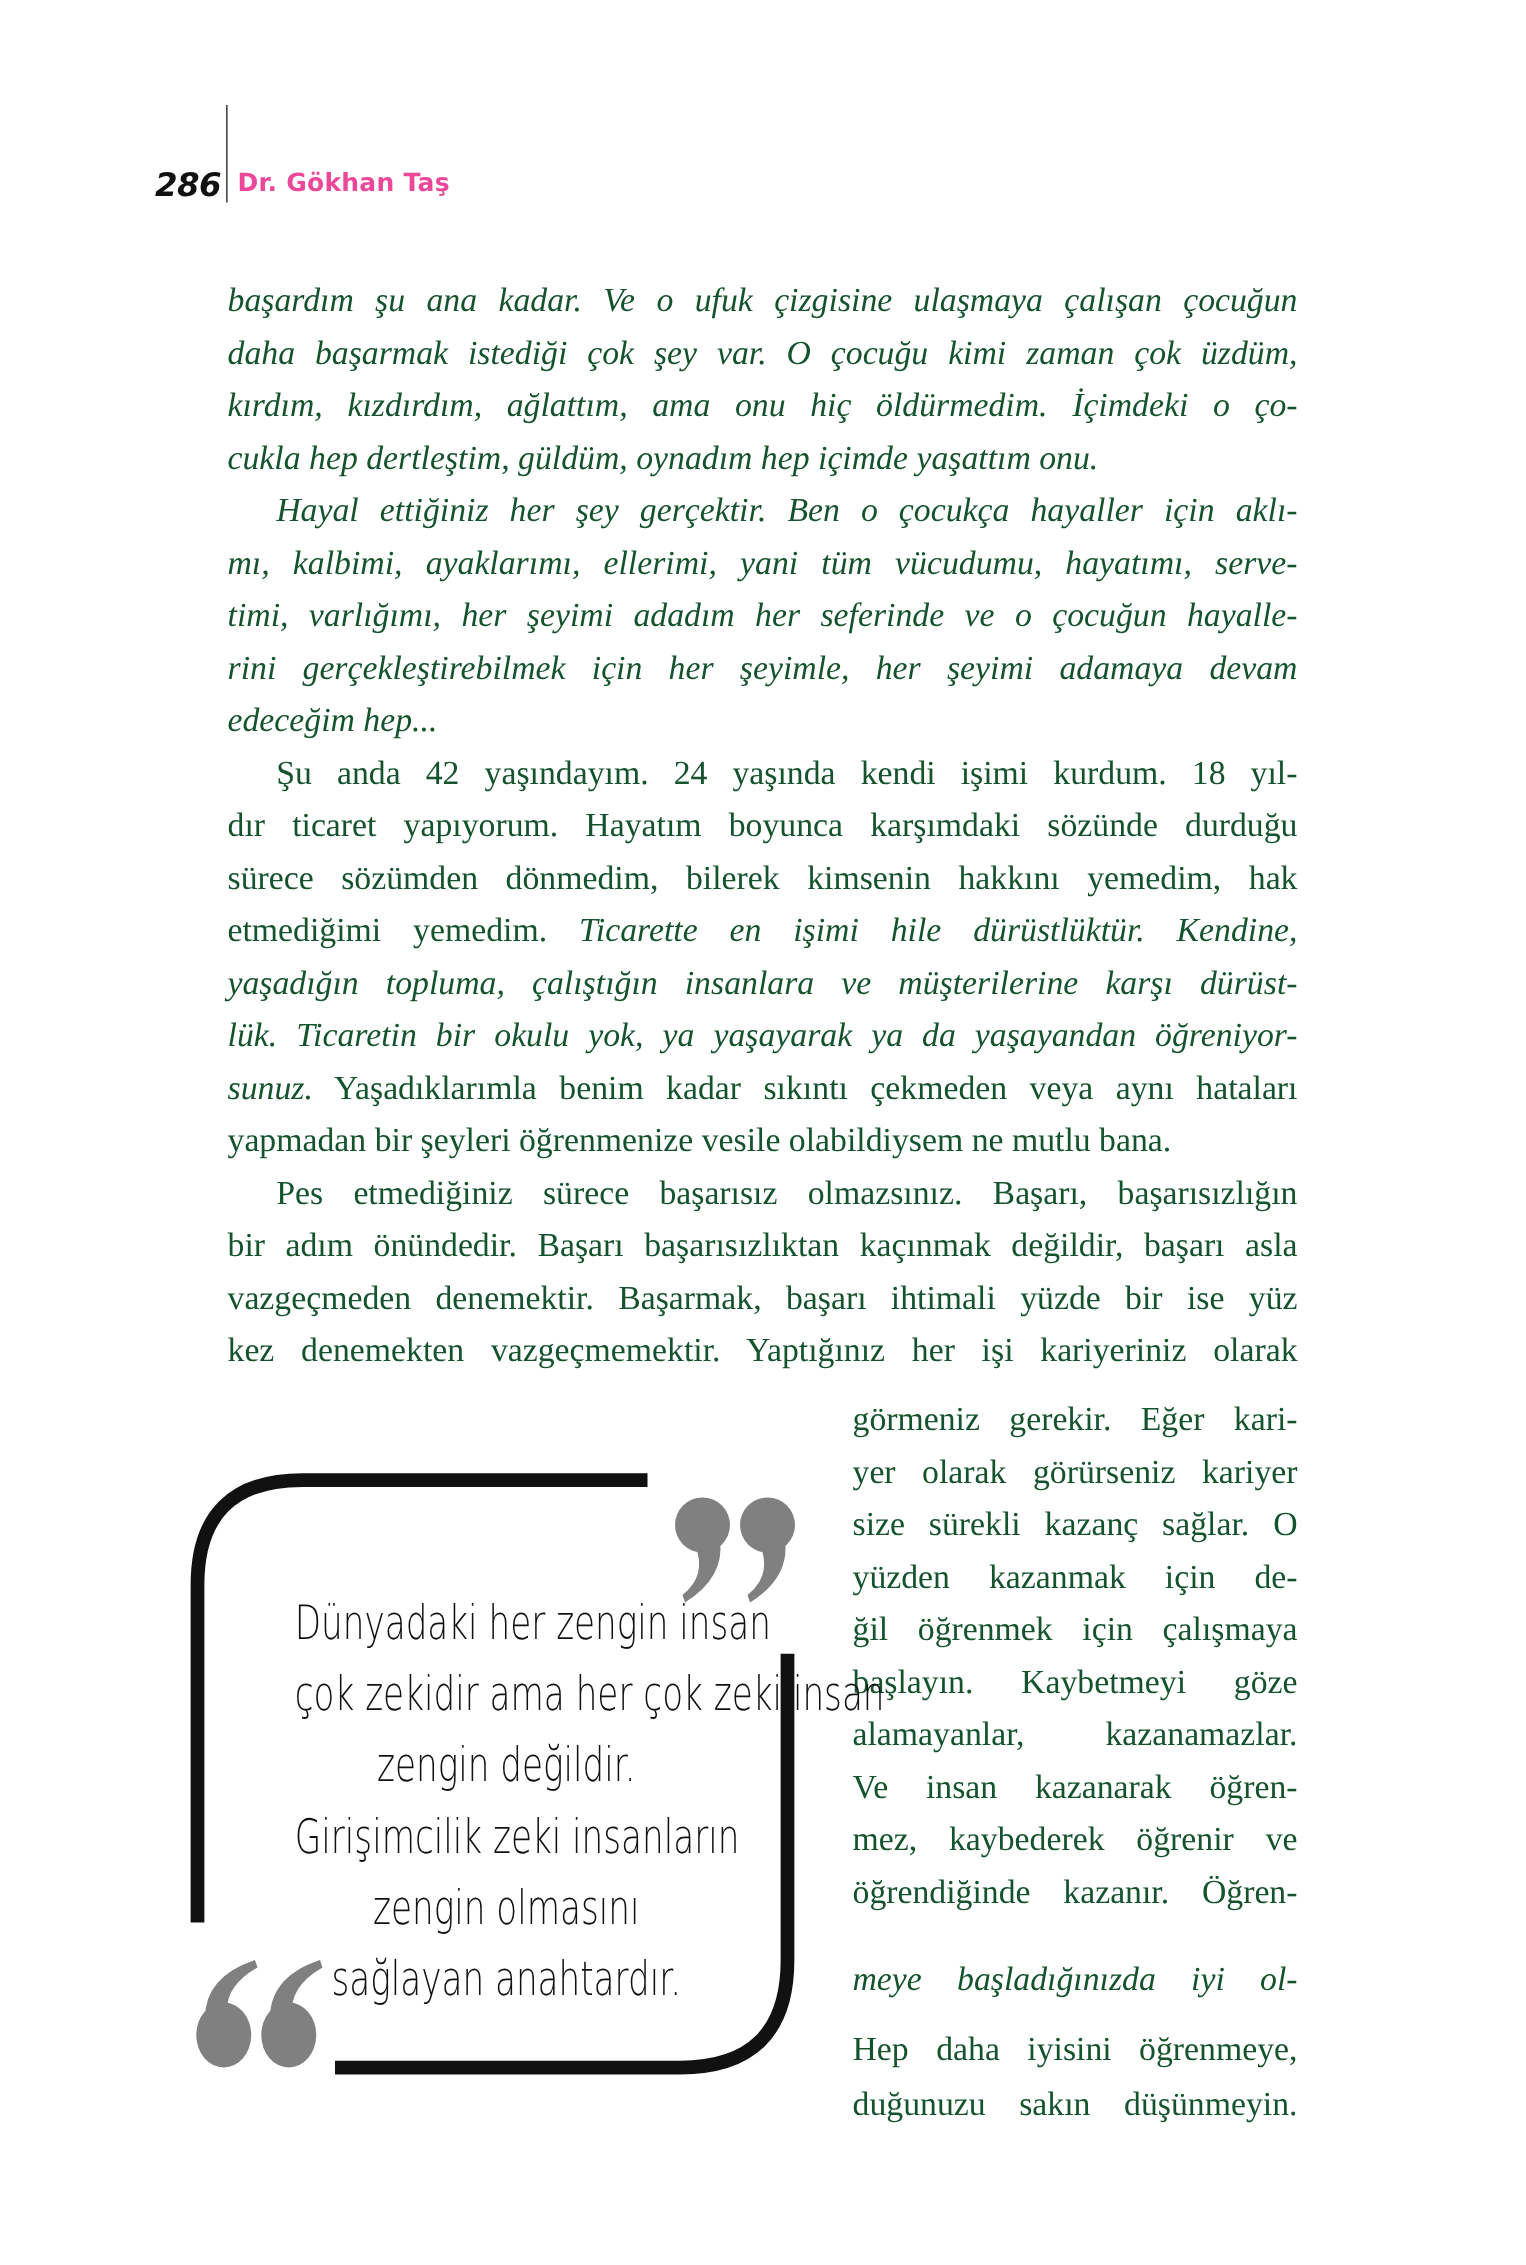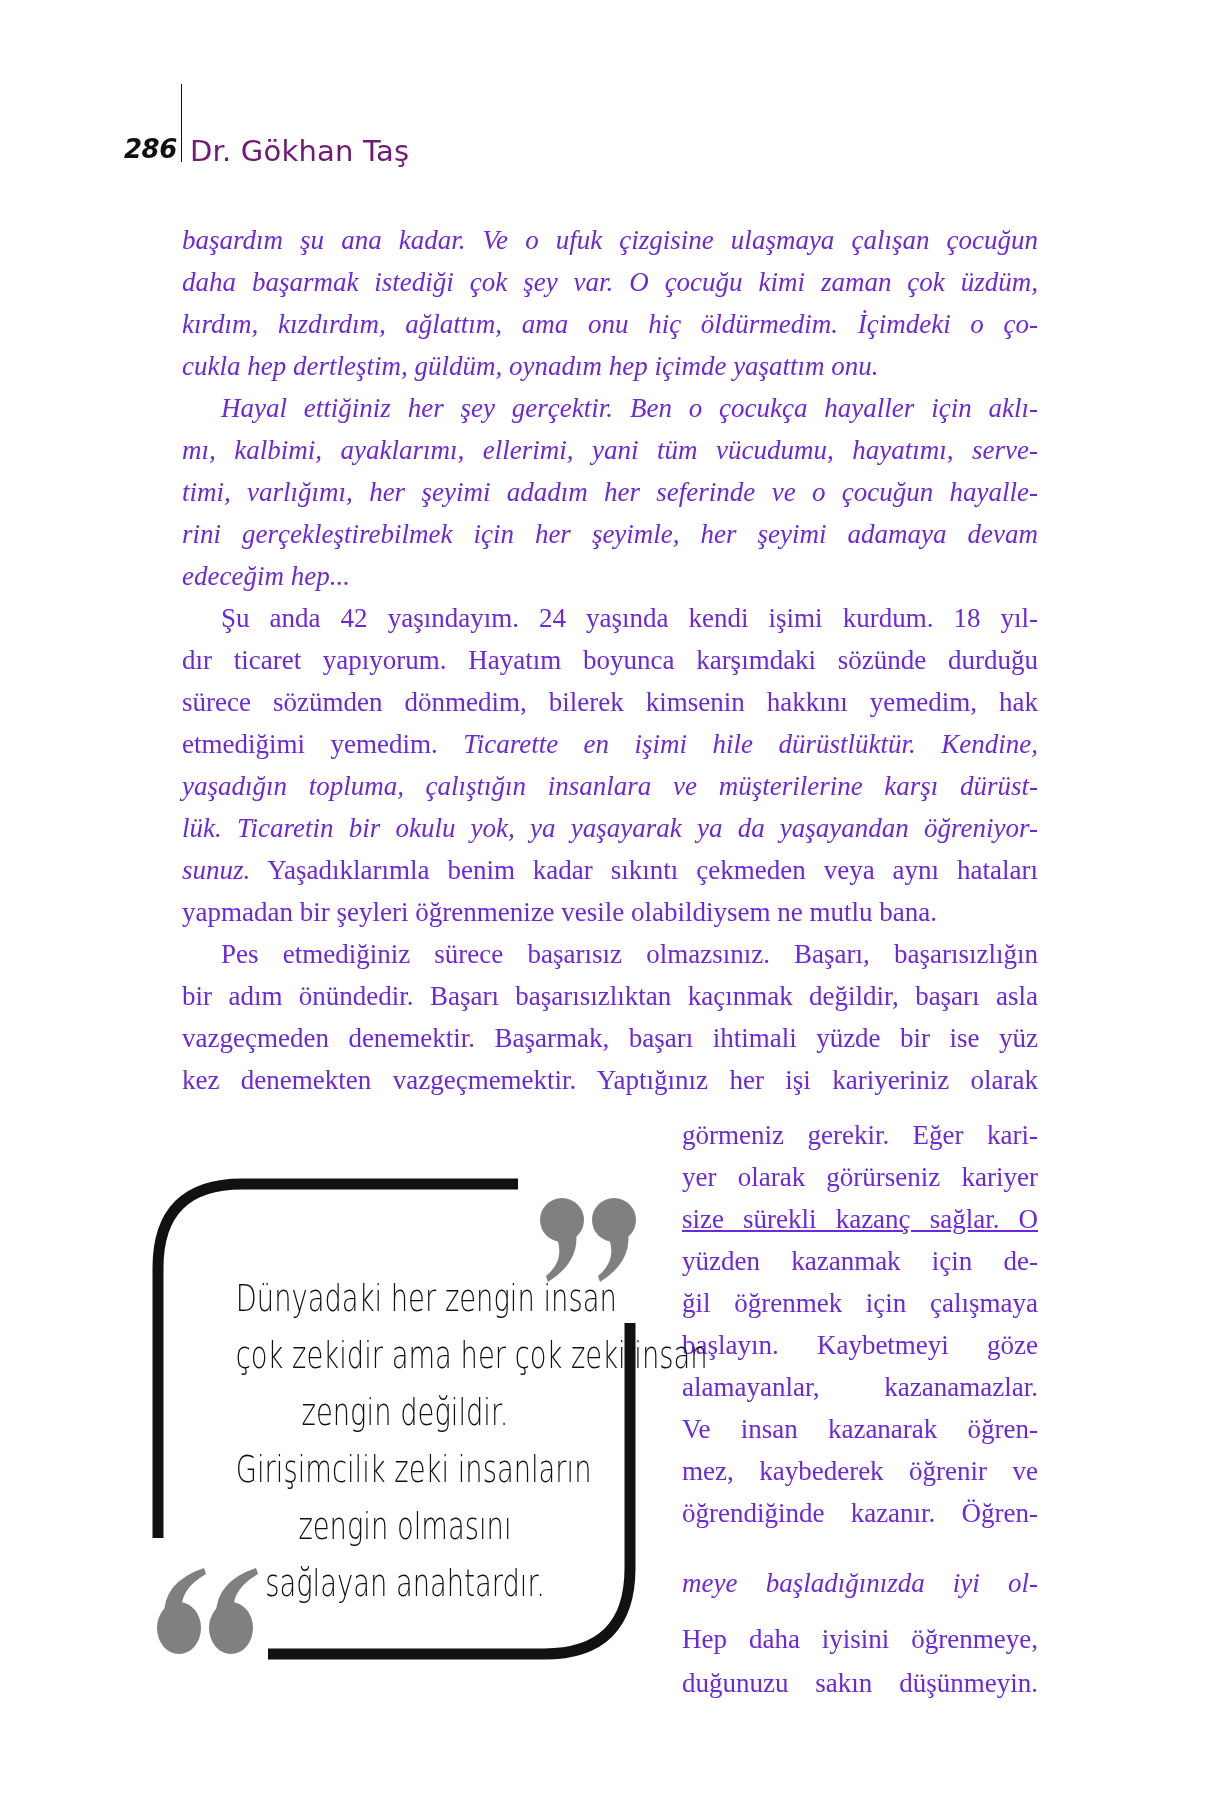--- a/index.html
+++ b/index.html
@@ -1,22 +1,22 @@
 <!DOCTYPE html>
 <html><head>
 <meta charset="utf-8">
 <style>
   html, body { margin: 0; padding: 0; background: #ffffff; }
   body { width: 1221px; height: 1812px; position: relative; overflow: hidden; color: #111; }
   .header { position: absolute; left: 124px; top: 84px; height: 80px; }
   .page-num { position: absolute; left: 0; top: 50px; font-family: "DejaVu Sans", sans-serif; font-weight: bold; font-size: 26px; letter-spacing: -0.5px; color: #111; font-style: italic; }
   .header-rule { position: absolute; left: 57px; top: 0; width: 1px; height: 78px; background: #111; }
-  .author { position: absolute; left: 66px; top: 50px; font-family: "DejaVu Sans", sans-serif; font-size: 29px; font-weight: 400; color: #701a75; white-space: nowrap; letter-spacing: 0.2px; }
+  .author { position: absolute; left: 66px; top: 50px; font-family: "DejaVu Sans", sans-serif; font-size: 20px; font-weight: 700; color: #ec4899; white-space: nowrap; letter-spacing: 0.2px; }
 
-  .line { position: absolute; left: 182px; width: 856px; font-family: "Liberation Serif", serif; font-size: 27px; line-height: 32px; text-align: justify; text-align-last: justify; white-space: nowrap; color: #6d28d9; }
+  .line { position: absolute; left: 182px; width: 856px; font-family: "Liberation Serif", serif; font-size: 27px; line-height: 32px; text-align: justify; text-align-last: justify; white-space: nowrap; color: #14532d; }
   .line.last { text-align-last: left; }
   .line.indent { left: 221px; width: 817px; }
   .line.it, .it { font-style: italic; }
   .line.rcol { left: 682px; width: 356px; margin-top: 13px; }
 
   .quote-box { position: absolute; left: 152px; top: 1178px; width: 490px; height: 484px; }
   .qb-svg { position: absolute; left: 0; top: 0; width: 490px; height: 484px; }
   .quote-text { position: absolute; left: 170px; top: 1270px; width: 470px; text-align: center; font-family: "DejaVu Sans", sans-serif; font-stretch: condensed; transform: scaleX(0.72); transform-origin: 235px 0; font-size: 38px; line-height: 57px; color: #111; font-weight: 300; }
   .quote-text div { white-space: nowrap; }
 </style>
@@ -49,21 +49,21 @@
   <div class="line last" style="top: 896px; white-space: normal;">yapmadan bir şeyleri öğrenmenize vesile olabildiysem ne mutlu bana.</div>
   <div class="line indent" style="top: 938px; white-space: normal;">Pes etmediğiniz sürece başarısız olmazsınız. Başarı, başarısızlığın</div>
   <div class="line" style="top: 980px; white-space: normal;">bir adım önündedir. Başarı başarısızlıktan kaçınmak değildir, başarı asla</div>
   <div class="line" style="top: 1022px; white-space: normal;">vazgeçmeden denemektir. Başarmak, başarı ihtimali yüzde bir ise yüz</div>
   <div class="line" style="top: 1064px; white-space: normal;">kez denemekten vazgeçmemektir. Yaptığınız her işi kariyeriniz olarak</div>
 </div>
 
 <div>
   <div class="line rcol" style="top: 1106px; white-space: normal;">görmeniz gerekir. Eğer kari-</div>
   <div class="line rcol" style="top: 1148px; white-space: normal;">yer olarak görürseniz kariyer</div>
-  <div class="line rcol" style="top: 1190px; white-space: normal; text-decoration: underline;">size sürekli kazanç sağlar. O</div>
+  <div class="line rcol" style="top: 1190px; white-space: normal;">size sürekli kazanç sağlar. O</div>
   <div class="line rcol" style="top: 1232px; white-space: normal;">yüzden kazanmak için de-</div>
   <div class="line rcol" style="top: 1274px; white-space: normal;">ğil öğrenmek için çalışmaya</div>
   <div class="line rcol" style="top: 1316px; white-space: normal;">başlayın. Kaybetmeyi göze</div>
   <div class="line rcol" style="top: 1358px; white-space: normal;">alamayanlar, kazanamazlar.</div>
   <div class="line rcol" style="top: 1400px; white-space: normal;">Ve insan kazanarak öğren-</div>
   <div class="line rcol" style="top: 1442px; white-space: normal;">mez, kaybederek öğrenir ve</div>
   <div class="line rcol" style="top: 1484px; white-space: normal;">öğrendiğinde kazanır. Öğren-</div>
   <div class="line rcol" style="top: 1554px; white-space: normal; font-style: italic;">meye başladığınızda iyi ol-</div>
   <div class="line rcol" style="top: 1654px; white-space: normal;">duğunuzu sakın düşünmeyin.</div>
   <div class="line rcol" style="top: 1610px; white-space: normal;">Hep daha iyisini öğrenmeye,</div>

